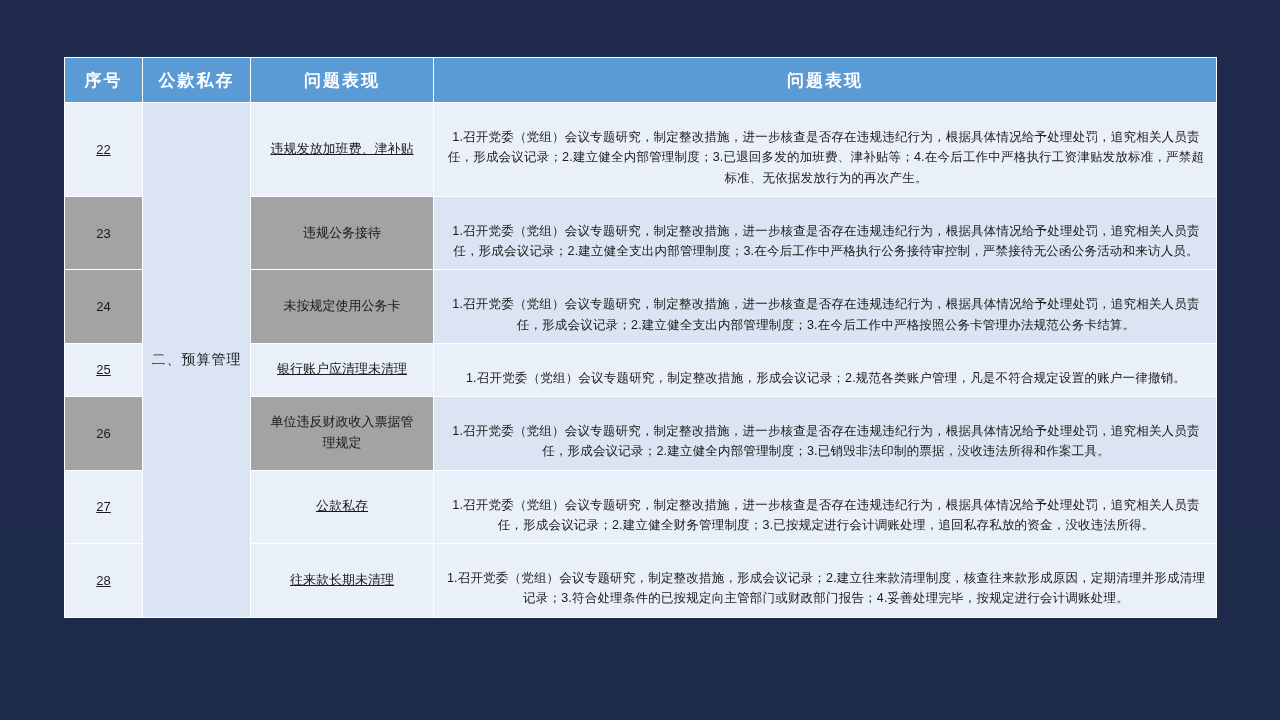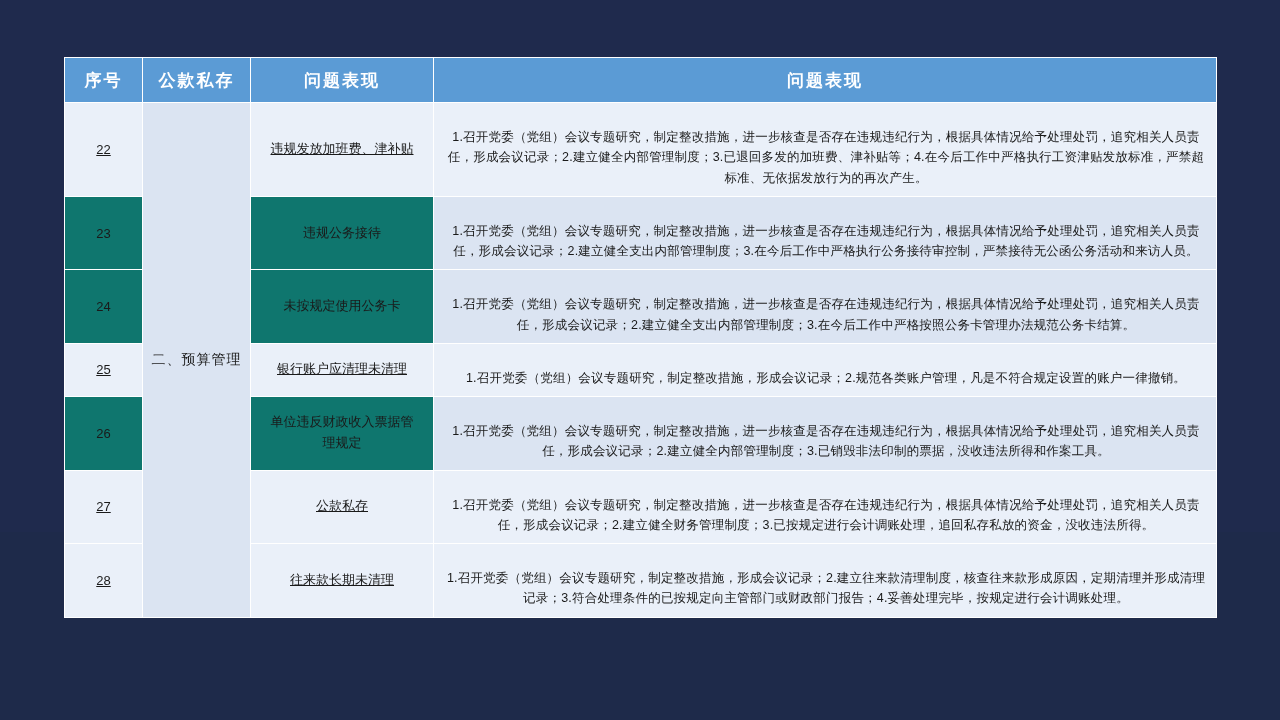--- a/index.html
+++ b/index.html
@@ -75,21 +75,21 @@
     margin-left: 14px;
   }
   td.guide {
     text-align: center;
     padding: 24px 10px 8px 12px;
     line-height: 1.62;
     letter-spacing: 0.2px;
   }
   tbody tr.row-a td.guide { background: #dbe4f2; }
   tbody tr.row-b td.guide { background: #eaf0f9; }
-  tbody tr.row-a td.seq, tbody tr.row-a td.issue { background: #0f766e; }
+  tbody tr.row-a td.seq, tbody tr.row-a td.issue { background: #a3a3a3; }
   tbody tr.row-b td.seq, tbody tr.row-b td.issue { background: #eaf0f9; text-decoration: underline; }
 </style>
 </head>
 <body>
 
 <div class="slide">
   <div class="table-wrap">
     <table class="audit-table">
       <colgroup>
         <col class="c-seq">

